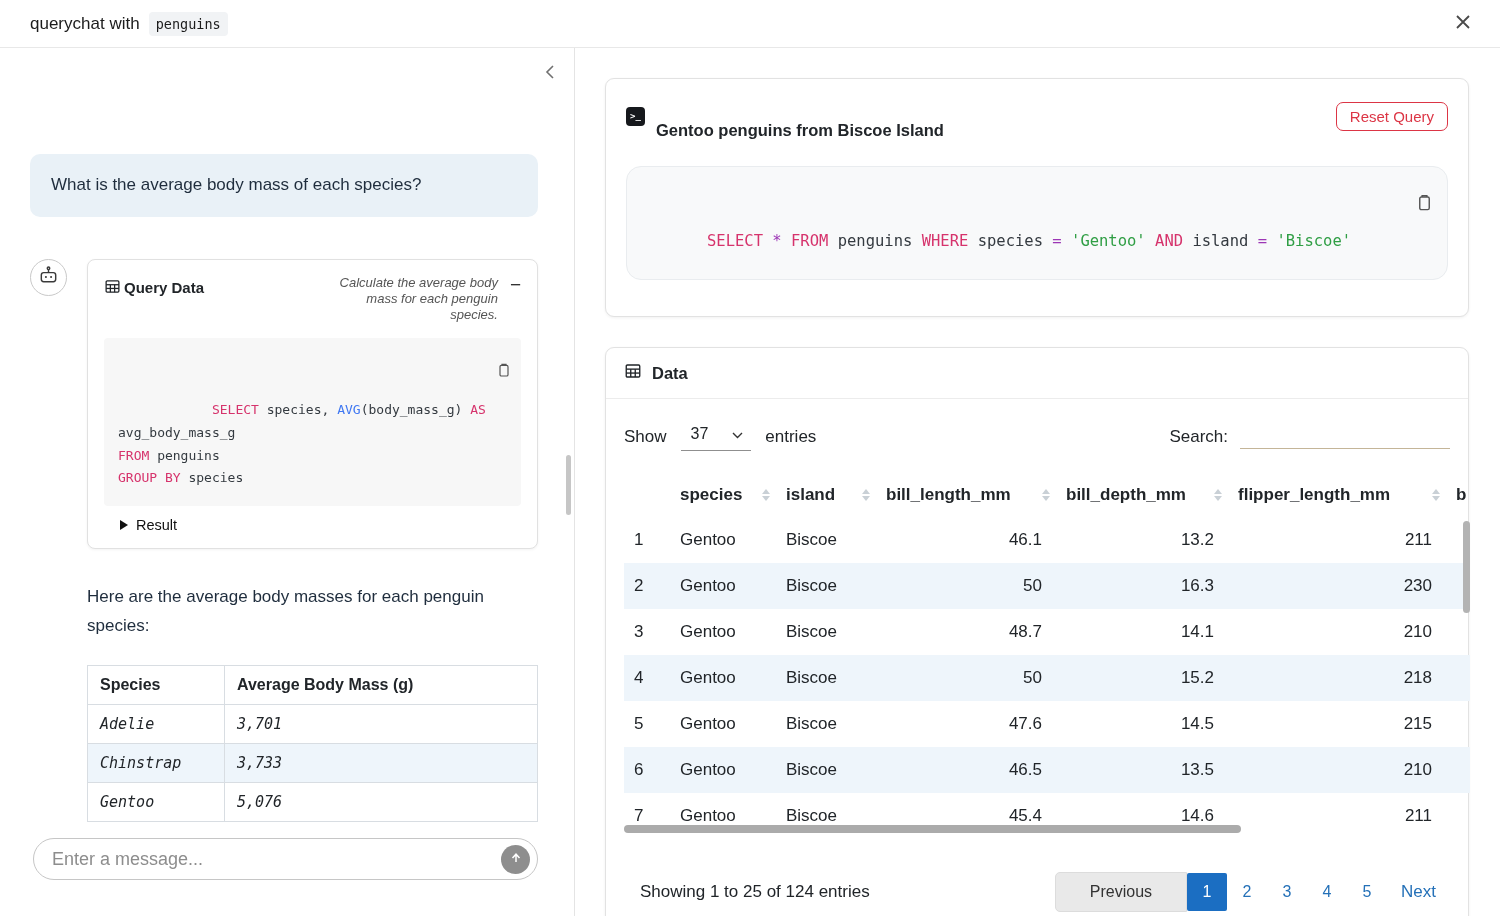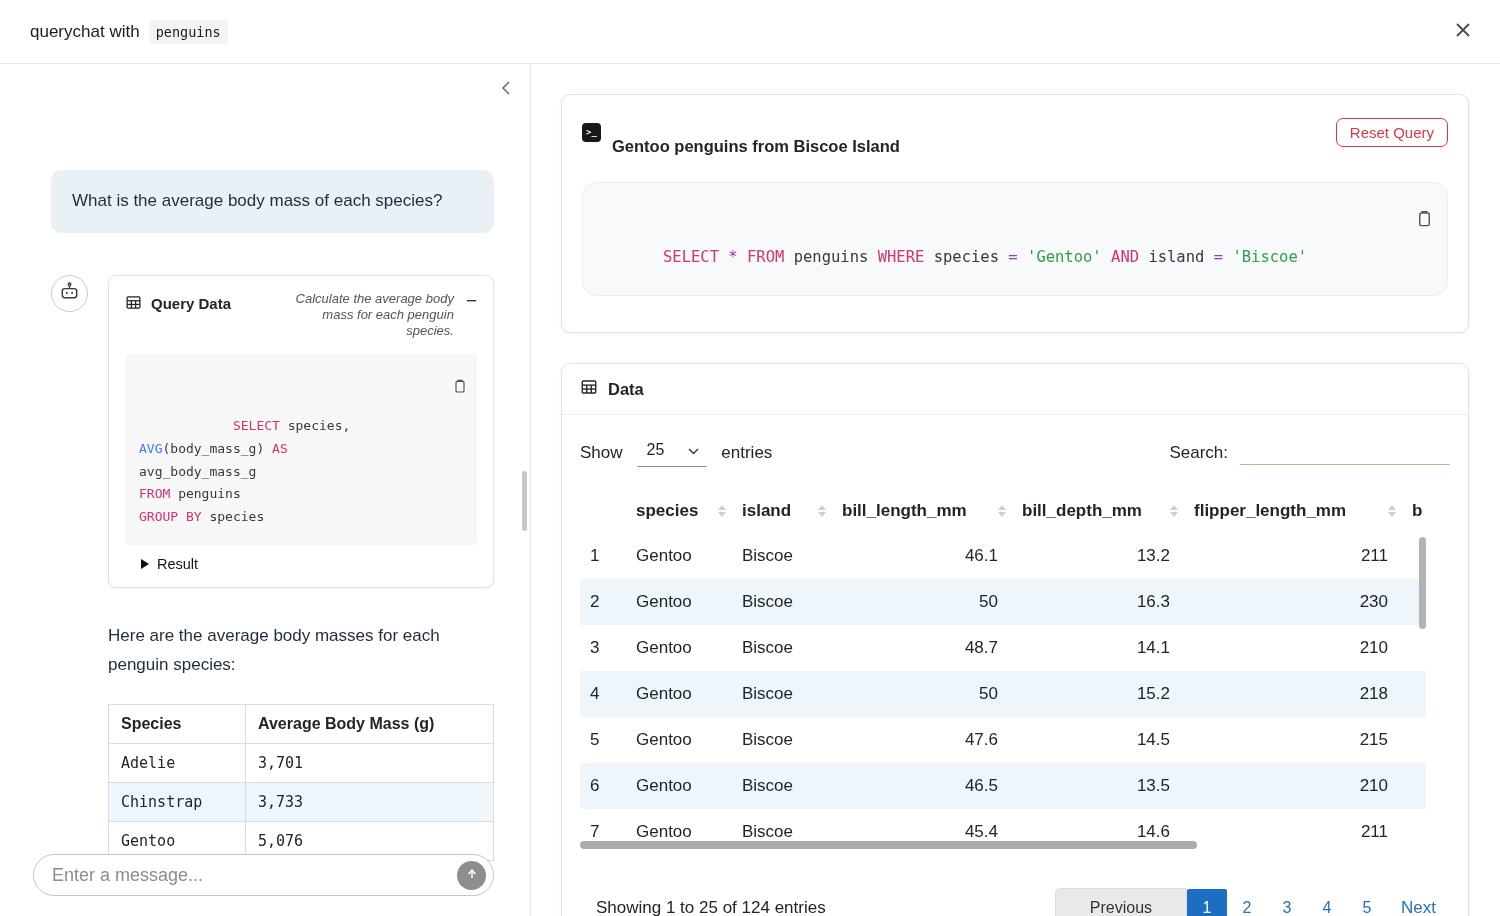--- a/index.html
+++ b/index.html
@@ -1,58 +1,58 @@
 <!DOCTYPE html>
 <html style="--accent: #1b6ec2; --link: #2571b8; --danger: #dc3545; --stripe: #eef5fb; --bubble: #e9f1f7; --tok_kw: #d6336c; --tok_fn: #4078f2; --tok_str: #2f9e44; --tok_op: #9c36b5; --tok_pl: #343a40;"><head>
 <meta charset="utf-8">
 <style>
   * { margin:0; padding:0; box-sizing:border-box; }
   html, body { width:1500px; height:916px; overflow:hidden; background:#fff;
     font-family:"Liberation Sans", sans-serif; color:#212529; }
   button { font-family:inherit; }
 
   
-  .topbar { height:64px; border-bottom:1px solid #e8e8e8; display:flex; align-items:center; padding:0 24px 0 30px; }
+  .topbar { height:48px; border-bottom:1px solid #e8e8e8; display:flex; align-items:center; padding:0 24px 0 30px; }
   .topbar-title { font-size:17px; color:#1c1c1c; display:flex; align-items:center; gap:9px; }
   .code-chip { font-family:"DejaVu Sans Mono", monospace; font-size:13.5px; background:#f1f3f5; padding:4px 7px; border-radius:4px; }
   .close-btn { margin-left:auto; background:none; border:none; cursor:pointer; padding:4px; display:flex; }
 
   .app { display:flex; height:868px; }
 
   
-  .chat { width:531px; border-right:1px solid #e4e4e4; position:relative; padding:0 36px 0 51px; background:#fff; }
+  .chat { width:575px; border-right:1px solid #e4e4e4; position:relative; padding:0 36px 0 30px; background:#fff; }
   .chat-collapse { position:absolute; top:16px; right:18px; background:none; border:none; cursor:pointer; display:flex; }
   .chat-scroll-thumb { position:absolute; right:3px; top:407px; width:5px; height:60px; background:#c6c6c6; border-radius:3px; }
 
   .user-bubble { margin-top:106px; background:var(--bubble,#e9f1f7); border-radius:10px; padding:17px 21px;
     font-size:17px; line-height:1.7; color:#1f2d3d; }
 
   .bot-row { margin-top:42px; display:flex; gap:20px; align-items:flex-start; }
   .avatar { width:37px; height:37px; border:1px solid #c9c9c9; border-radius:50%; flex:none;
     display:flex; align-items:center; justify-content:center; background:#fff; }
   .bot-col { flex:1; min-width:0; }
 
   .tool-card { border:1px solid #e1e1e1; border-radius:8px; background:#fff; box-shadow:0 1px 3px rgba(0,0,0,.05); }
   .tool-head { display:flex; align-items:flex-start; gap:8px; padding:13px 12px 4px 16px; }
-  .tool-title { font-weight:bold; font-size:15px; display:flex; align-items:center; gap:9px; padding-top:5px; white-space:nowrap; }
+  .tool-title { font-weight:bold; font-size:15px; display:flex; align-items:center; gap:3px; padding-top:5px; white-space:nowrap; }
   .tool-note { margin-left:auto; font-style:italic; font-size:13px; color:#555; text-align:right; max-width:180px; line-height:1.25; padding-top:2px; }
   .tool-min { border:none; background:none; font-size:19px; color:#333; line-height:1; padding:2px 4px; cursor:pointer; }
   .tool-body { padding:10px 16px 0; }
   .code-sm { background:#f7f7f7; border-radius:4px; padding:16px 14px; position:relative;
     font-family:"DejaVu Sans Mono", monospace; font-size:13px; line-height:1.75; white-space:pre-wrap; color:var(--tok_pl,#343a40); }
   .copy-btn { position:absolute; background:none; border:none; cursor:pointer; display:flex; }
   .code-sm .copy-btn { top:9px; right:9px; }
   .result-toggle { padding:11px 16px 15px; font-size:14.5px; display:flex; align-items:center; gap:8px; cursor:pointer; color:#111; }
   .tri-right { width:0; height:0; border-left:8px solid #111; border-top:5px solid transparent; border-bottom:5px solid transparent; }
 
   .answer { margin-top:34px; font-size:17px; line-height:1.7; color:#1f2d3d; }
 
   .mini-table { margin-top:24px; width:100%; border-collapse:collapse; }
   .mini-table th { font-size:16px; text-align:left; font-weight:bold; padding:10px 12px; border:1px solid #d8dde2; }
-  .mini-table td { font-family:"DejaVu Sans Mono", monospace; font-size:15px; padding:10px 12px; border:1px solid #d8dde2; }
+  .mini-table td { font-family:"DejaVu Sans Mono", monospace; font-size:15px; padding:10px 12px; border:1px solid #d8dde2;font-style:italic; }
   .mini-table th:first-child, .mini-table td:first-child { width:137px; }
   .mini-table tr.stripe { background:var(--stripe,#eef5fb); }
 
   .chat-input-wrap { position:absolute; left:33px; right:36px; bottom:36px; height:42px; border:1px solid #c6c6c6;
     border-radius:21px; display:flex; align-items:center; padding:0 7px 0 18px; background:#fff; }
   .chat-input { flex:1; border:none; outline:none; font-size:18px; color:#333; background:transparent; font-family:inherit; }
   .chat-input::placeholder { color:#8d8d8d; }
   .send-btn { width:29px; height:29px; border-radius:50%; background:#8e8e8e; border:none; cursor:pointer;
     display:flex; align-items:center; justify-content:center; }
 
@@ -268,21 +268,21 @@
             <line x1="15" y1="9.5" x2="15" y2="20"></line>
             <line x1="3" y1="14.75" x2="21" y2="14.75"></line>
           </svg>
         </span>
         <span class="data-title">Data</span>
       </div>
 
       <div class="controls">
         <span>Show</span>
         <div class="len-select">
-          <span>25</span>
+          <span>37</span>
           <span>
             <svg width="11" height="7" viewBox="0 0 11 7">
                 <path d="M1 1 L5.5 5.5 L10 1" stroke="#333" stroke-width="1.4" fill="none"></path>
               </svg>
           </span>
         </div>
         <span>entries</span>
         <div class="search-wrap">
           <span>Search:</span>
           <input class="search-input" type="text" style="">

